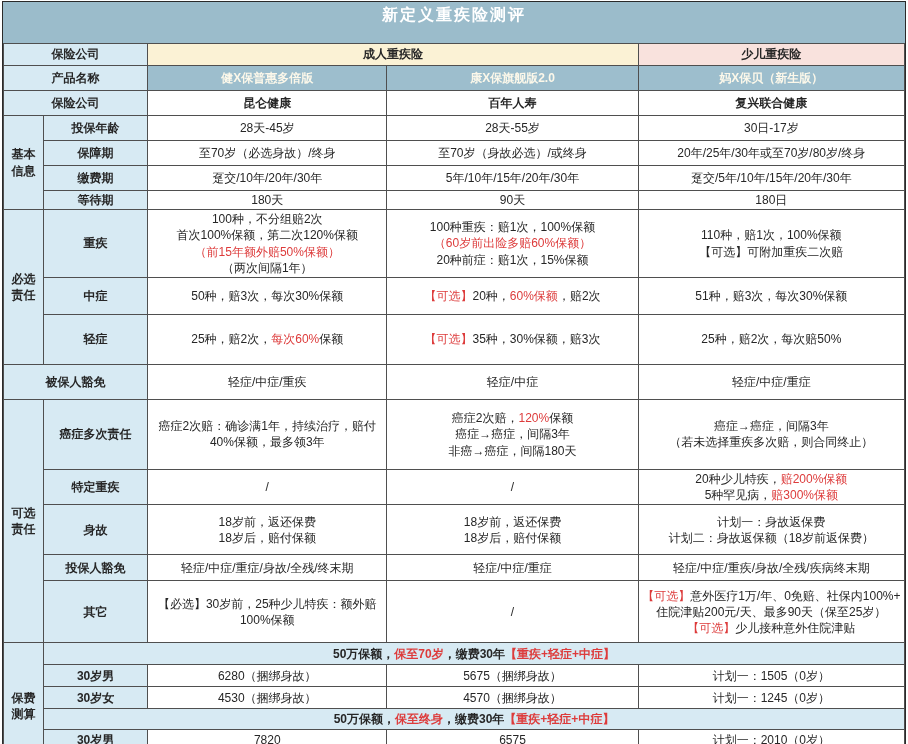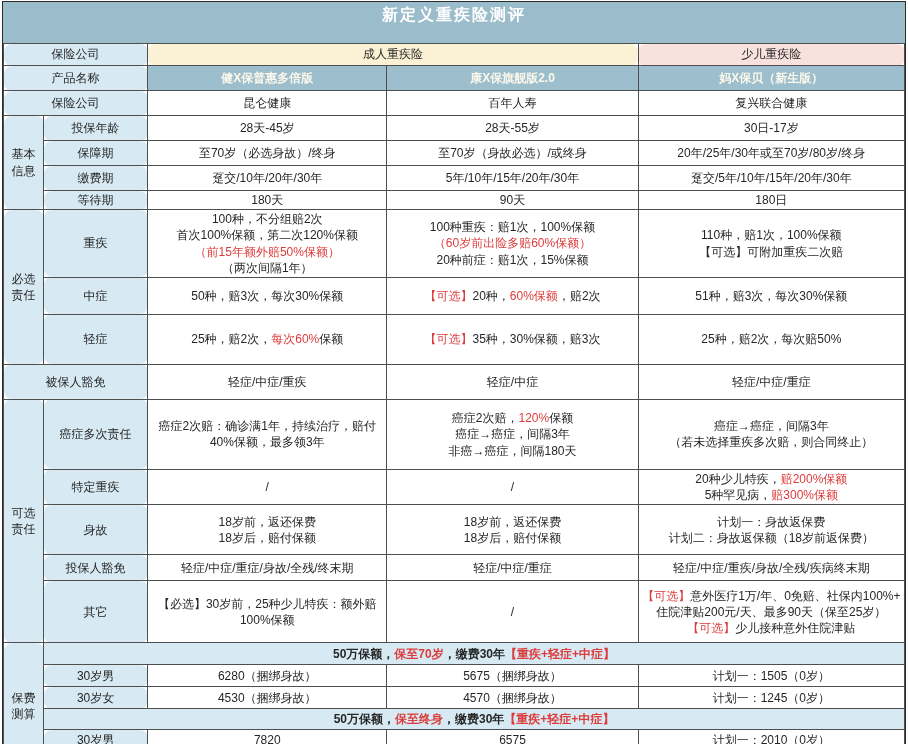--- a/index.html
+++ b/index.html
@@ -8,21 +8,21 @@
     --red:#dd3b3b; --text:#262626; --border:#4f4f4f;
   }
   html,body{margin:0;padding:0;background:#ffffff;}
   body{font-family:"Liberation Sans","DejaVu Sans",sans-serif;color:var(--text);}
   .wrap{width:902px;margin:1px auto 0 auto;border:1px solid #2a2a2a;border-bottom:5px solid #000;}
   .title-bar{background:var(--title-bg);color:#fff;font-weight:bold;font-size:16px;
     text-align:center;height:41px;line-height:25px;letter-spacing:2px;}
   table{border-collapse:collapse;width:100%;table-layout:fixed;}
   td{border:1px solid var(--border);text-align:center;vertical-align:middle;
      font-size:12px;padding:1px 2px;line-height:1.35;overflow:hidden;}
-  .bold{font-weight:normal;border-radius:8px;}
+  .bold{font-weight:bold;}
   .bg-label{background:var(--label-bg);}
   .bg-adult{background:var(--adult-bg);}
   .bg-child{background:var(--child-bg);}
   .bg-product{background:var(--product-bg);color:var(--product-text);font-weight:bold;}
   .bg-band{background:var(--band-bg);font-weight:bold;}
   .red{color:var(--red);}
   .ln{white-space:nowrap;}
 </style>
 </head>
 <body>

